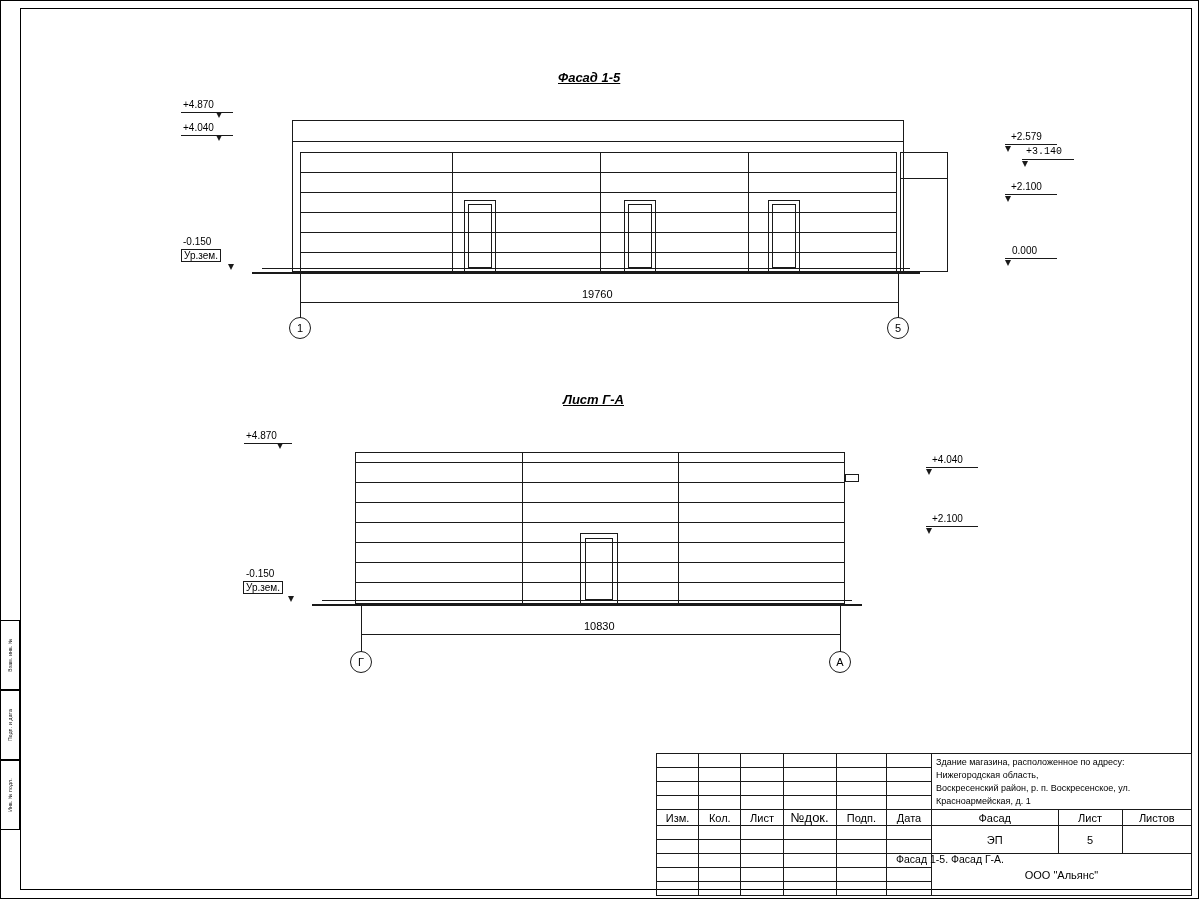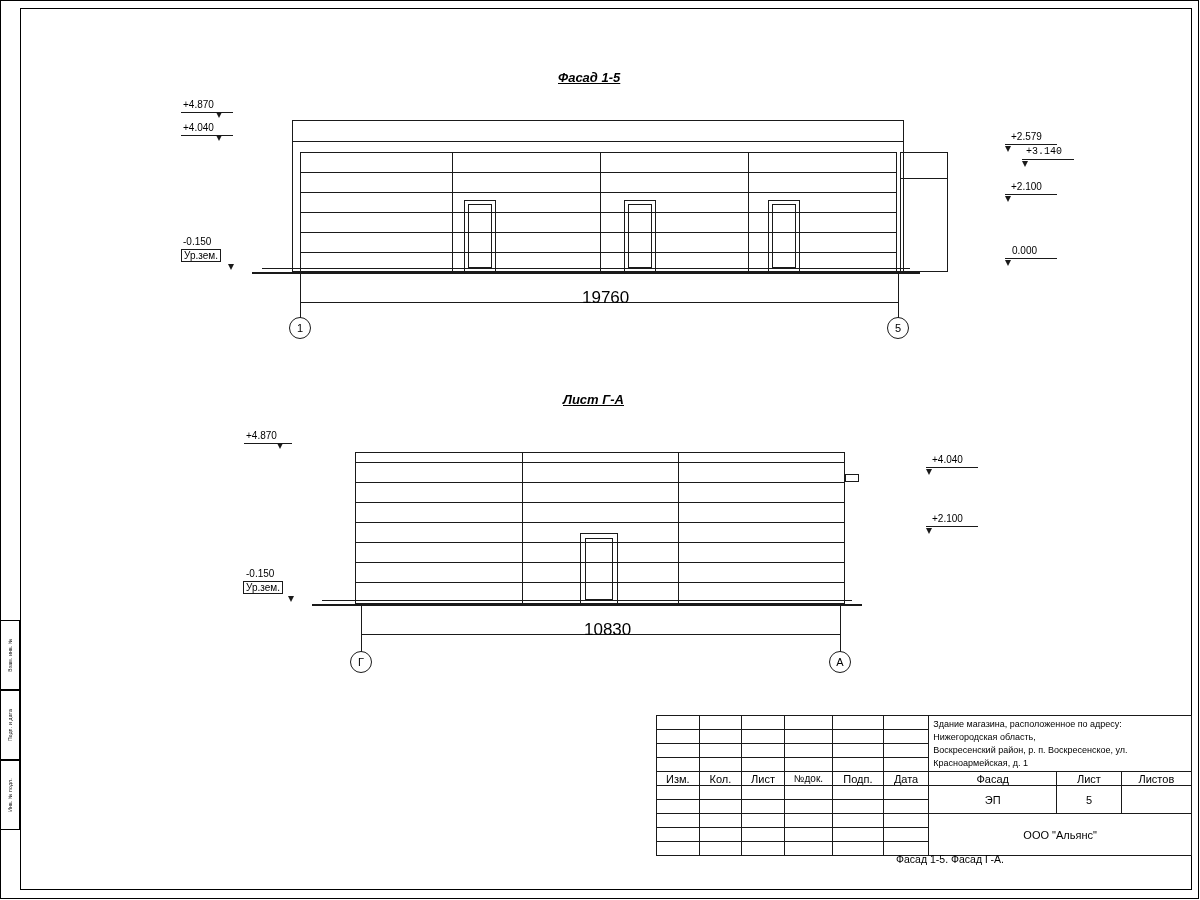--- a/index.html
+++ b/index.html
@@ -76,21 +76,21 @@
     position: absolute;
     font-size: 10px;
     white-space: nowrap;
   }
   .lvl-text.boxed {
     border: 1px solid #1a1a1a;
     padding: 0 2px;
   }
   .dim-text {
     position: absolute;
-    font-size: 17px;
+    font-size: 11px;
     white-space: nowrap;
   }
   .axis-circle {
     position: absolute;
     width: 22px; height: 22px;
     border: 1px solid #1a1a1a;
     border-radius: 50%;
     box-sizing: border-box;
     font-size: 11px;
     line-height: 20px;
@@ -106,30 +106,31 @@
   .tick-v {
     position: absolute;
     width: 1px;
     background: #1a1a1a;
   }
   
   .tb {
     position: absolute;
     border-collapse: collapse;
     font-size: 10px;
+    margin-top: 38px;
   }
   .tb td {
     border: 1px solid #1a1a1a;
     padding: 0;
     text-align: center;
     vertical-align: middle;
     height: 13px;
   }
   .tb td.lbl { font-size: 11px; }
-  .tb td.small { font-size: 10px; text-align: center; }
+  .tb td.small { font-size: 13px; text-align: center; }
   .tb td.addr {
     font-size: 9px;
     text-align: left;
     padding: 0 4px;
     line-height: 13px;
   }
   .tb td.org { font-size: 11px; }
 </style>
 </head>
 <body>

